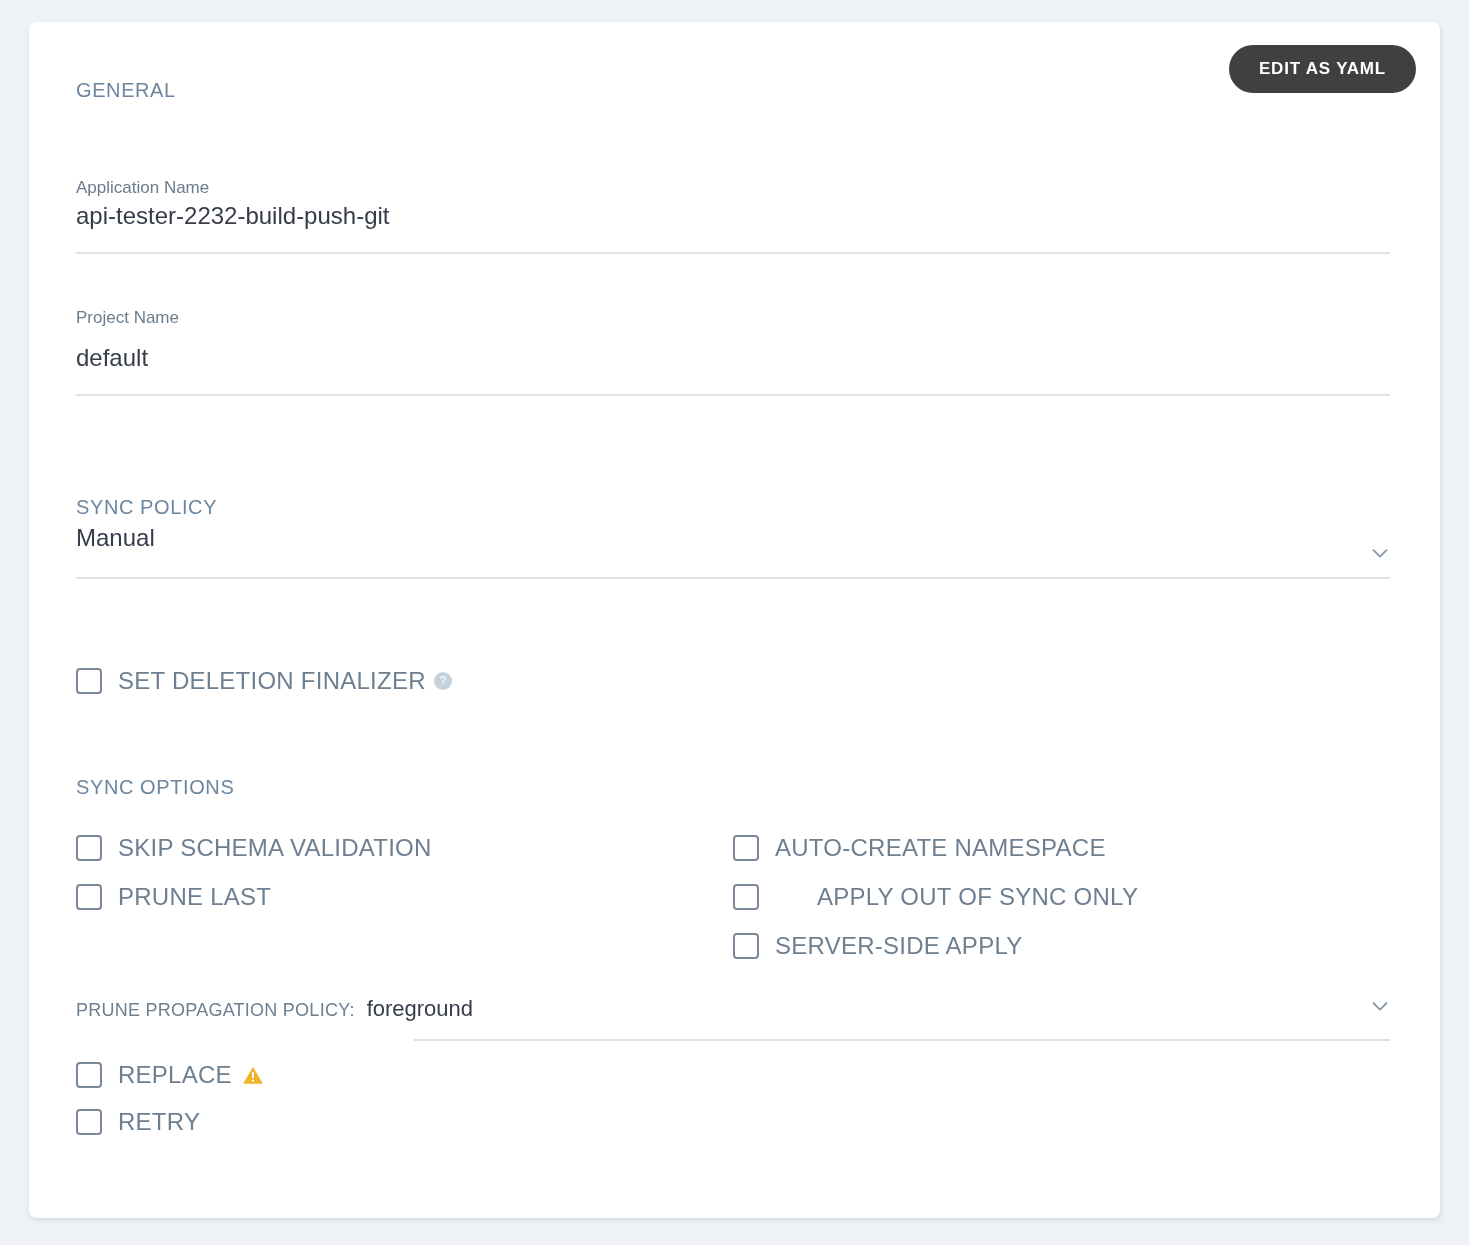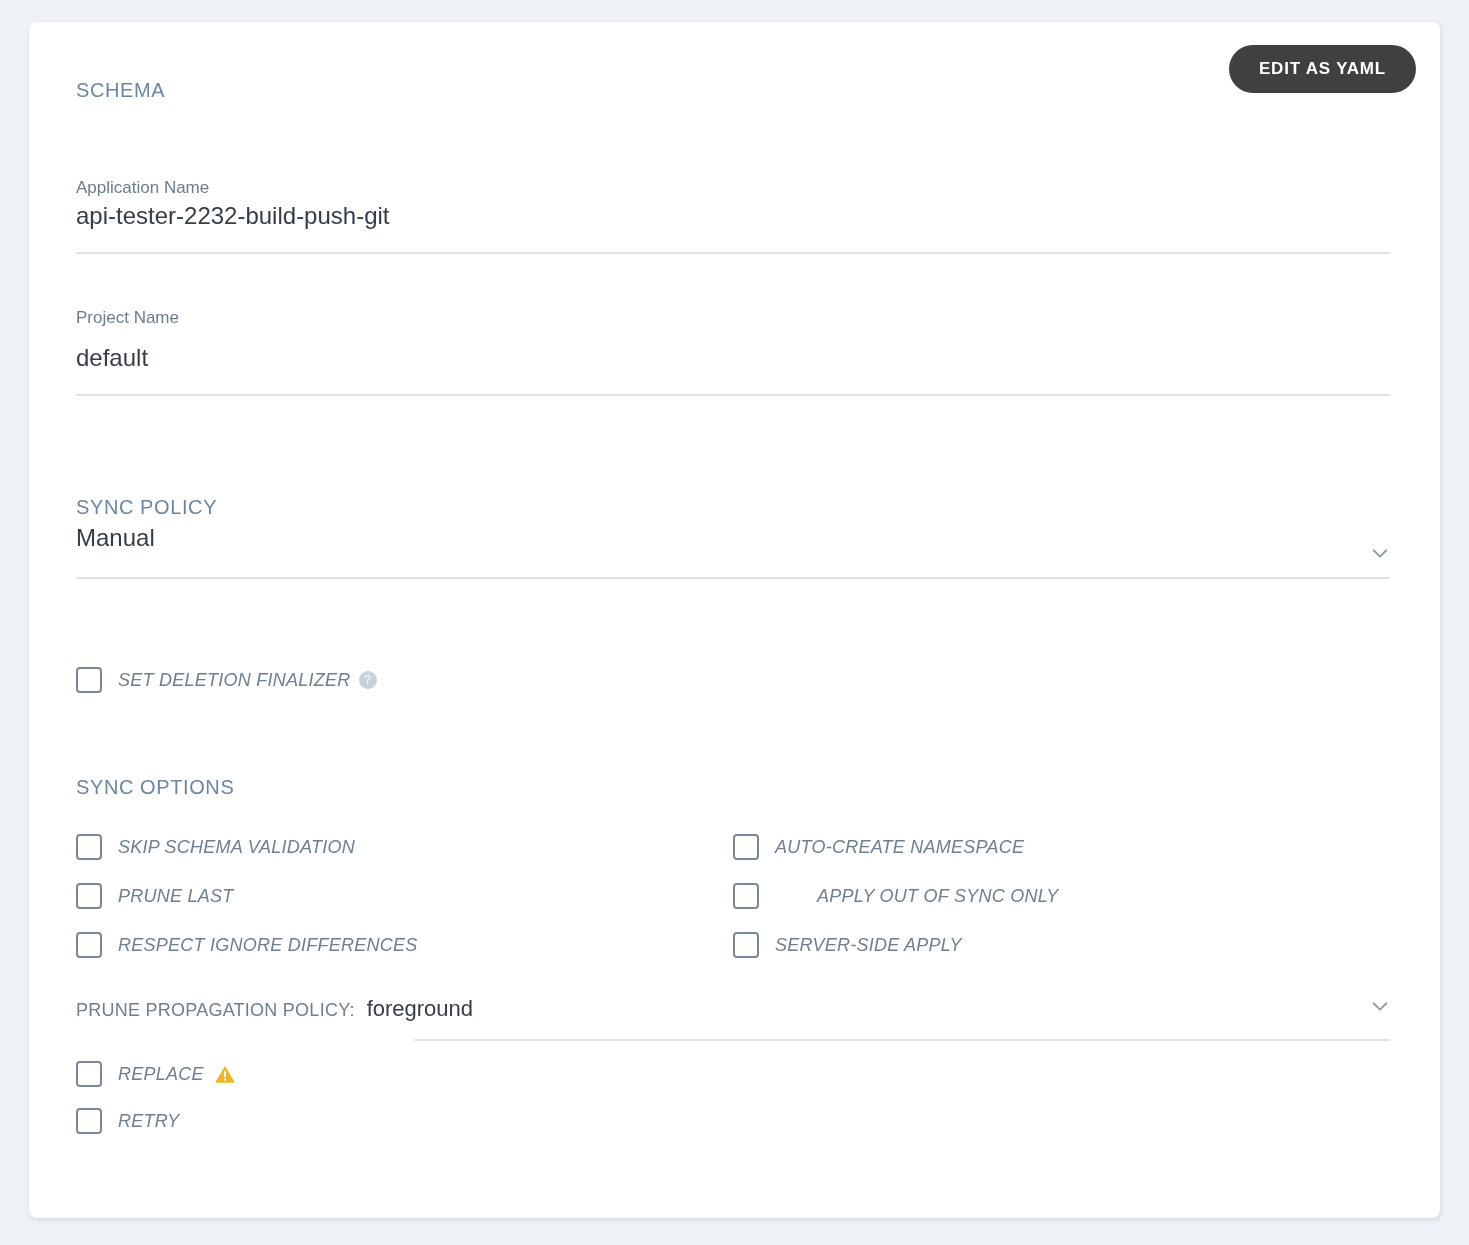--- a/index.html
+++ b/index.html
@@ -116,25 +116,24 @@
     width: 26px;
     height: 26px;
     border: 2px solid #7a8899;
     border-radius: 4px;
     background: #ffffff;
     box-sizing: border-box;
     flex: 0 0 auto;
   }
   .cb-label {
     margin-left: 16px;
-    font-size: 18px;
+    font-size: 24px;
     letter-spacing: 0.25px;
     color: #6d7f90;
     white-space: nowrap;
-    font-style: italic;
   }
 
   #cb-deletion-finalizer { left: 47px; top: 645px; }
 
   #sync-options-title { left: 47px; top: 754px; }
 
   #cb-skip-schema   { left: 47px; top: 812px; }
   #cb-prune-last    { left: 47px; top: 861px; }
   #cb-respect-ignore{ left: 47px; top: 910px; }
   #cb-auto-create   { left: 704px; top: 812px; }
@@ -193,21 +192,21 @@
     width: 976px;
     height: 2px;
     background: #dee3e9;
   }
 </style>
 </head>
 <body>
 
 <div class="card">
 
-  <div class="section-title" id="general-title">SCHEMA</div>
+  <div class="section-title" id="general-title">GENERAL</div>
 
   <button class="yaml-btn">EDIT AS YAML</button>
 
   <div class="field" id="field-app-name">
     <div class="field-label">Application Name</div>
     <div class="field-value" placeholder="Application Name">api-tester-2232-build-push-git</div>
     <div class="field-underline"></div>
   </div>
 
   <div class="field" id="field-project-name">
@@ -235,24 +234,20 @@
 
   <div class="section-title" id="sync-options-title">SYNC OPTIONS</div>
 
   <div class="cb-row" id="cb-skip-schema">
     <span class="cb-box"></span>
     <span class="cb-label">SKIP SCHEMA VALIDATION</span>
   </div>
   <div class="cb-row" id="cb-prune-last">
     <span class="cb-box"></span>
     <span class="cb-label">PRUNE LAST</span>
-  </div>
-  <div class="cb-row" id="cb-respect-ignore">
-    <span class="cb-box"></span>
-    <span class="cb-label">RESPECT IGNORE DIFFERENCES</span>
   </div>
 
   <div class="cb-row" id="cb-auto-create">
     <span class="cb-box"></span>
     <span class="cb-label">AUTO-CREATE NAMESPACE</span>
   </div>
   <div class="cb-row" id="cb-apply-oos">
     <span class="cb-box"></span>
     <span class="cb-label">APPLY OUT OF SYNC ONLY</span>
   </div>

